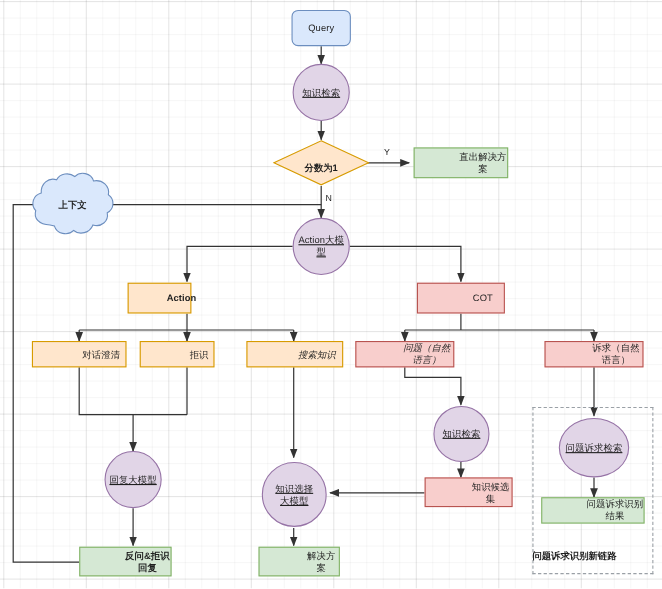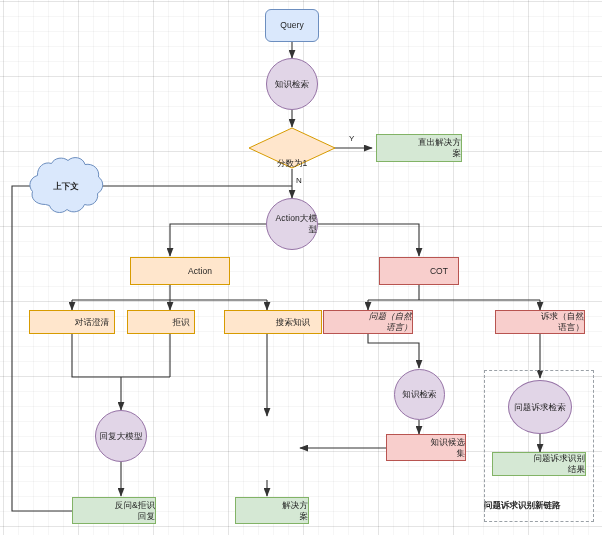--- a/index.html
+++ b/index.html
@@ -28,50 +28,52 @@
     width: 602px;
     height: 535px;
     pointer-events: none;
   }
   .node {
     position: absolute;
     box-sizing: border-box;
     display: flex;
     align-items: center;
     justify-content: center;
-    text-align: right;
+    text-align: center;
     font-size: 8.5px;
     color: #1f1f1f;
     line-height: 1.25;
     letter-spacing: 0.1px;
   }
   .rect {
     border: 1px solid;
     border-radius: 0;
     padding-left: 40px;
   }
   .rounded {
     border: 1px solid;
     border-radius: 6px;
   }
   .ellipse {
     border: 1px solid;
     border-radius: 50%;
+    text-decoration: underline;
   }
   .diamond-wrap {
     position: absolute;
   }
   .diamond-wrap svg { position:absolute; left:0; top:0; }
   .diamond-label {
     position: absolute;
-    left: 0; top: 16px;
+    left: 0; top: 5px;
     width: 100%; height: 100%;
     display: flex; align-items: center; justify-content: center;
     font-size: 8.5px;
     color: #1f1f1f;
+    font-weight: bold;
   }
   .cloud-wrap { position: absolute; }
   .cloud-wrap svg { position:absolute; left:0; top:0; }
   .cloud-label {
     position:absolute; left:0; top:0; width:100%; height:100%;
     display:flex; align-items:center; justify-content:center;
     font-size: 8.5px; color:#1f1f1f;font-weight:bold;
   }
   .group-box {
     position: absolute;
@@ -187,37 +189,37 @@
                C76.5,25 76,34 69.5,37.5 C71,45 64,51 56.5,48.5
                C53.5,56 44.5,58 39,53.5 C33.5,59 23.5,56.5 21.5,49.5 Z" fill="#dae8fc" stroke="#6c8ebf" stroke-width="1"></path>
     </svg>
     <div class="cloud-label">上下文</div>
   </div>
 
   <div class="node ellipse" style="left:266px; top:198px; width:52px; height:52px; background:#e1d5e7; border-color:#9673a6;">
     <span>Action大模型</span>
   </div>
 
-  <div class="node rect" style="left:130px; top:257px; width:100px; height:28px; background:#ffe6cc; border-color:#d79b00;">
+  <div class="node rect" style="left:116px; top:257px; width:58px; height:28px; background:#ffe6cc; border-color:#d79b00;font-weight:bold;">
     <span>Action</span>
   </div>
 
   <div class="node rect" style="left:379px; top:257px; width:80px; height:28px; background:#f8cecc; border-color:#b85450;">
     <span>COT</span>
   </div>
 
   <div class="node rect" style="left:29px; top:310px; width:86px; height:24px; background:#ffe6cc; border-color:#d79b00;">
     <span>对话澄清</span>
   </div>
 
   <div class="node rect" style="left:127px; top:310px; width:68px; height:24px; background:#ffe6cc; border-color:#d79b00;">
     <span>拒识</span>
   </div>
 
-  <div class="node rect" style="left:224px; top:310px; width:98px; height:24px; background:#ffe6cc; border-color:#d79b00;">
+  <div class="node rect" style="left:224px; top:310px; width:88px; height:24px; background:#ffe6cc; border-color:#d79b00;font-style:italic;">
     <span>搜索知识</span>
   </div>
 
   <div class="node rect" style="left:323px; top:310px; width:90px; height:24px; background:#f8cecc; border-color:#b85450;font-style:italic;">
     <span>问题（自然语言）</span>
   </div>
 
   <div class="node rect" style="left:495px; top:310px; width:90px; height:24px; background:#f8cecc; border-color:#b85450;">
     <span>诉求（自然语言）</span>
   </div>
@@ -238,22 +240,25 @@
   </div>
 
   <div class="node rect" style="left:492px; top:452px; width:94px; height:24px; background:#d5e8d4; border-color:#82b366;">
     <span>问题诉求识别结果</span>
   </div>
 
   <div class="node ellipse" style="left:95px; top:410px; width:52px; height:52px; background:#e1d5e7; border-color:#9673a6;">
     <span>回复大模型</span>
   </div>
 
-
-  <div class="node rect" style="left:72px; top:497px; width:84px; height:27px; background:#d5e8d4; border-color:#82b366;">
+  <div class="node ellipse" style="left:238px; top:420px; width:59px; height:59px; padding:0 8px; background:#e1d5e7; border-color:#9673a6;">
+    <span>知识选择大模型</span>
+  </div>
+
+  <div class="node rect" style="left:72px; top:497px; width:84px; height:27px; background:#d5e8d4; border-color:#82b366;font-weight:bold;">
     <span>反问&amp;拒识回复</span>
   </div>
 
   <div class="node rect" style="left:224px; top:497px; width:74px; height:27px; background:#d5e8d4; border-color:#82b366;margin-left:11px;">
     <span>解决方案</span>
   </div>
 
 </div>
 
 </body></html>

